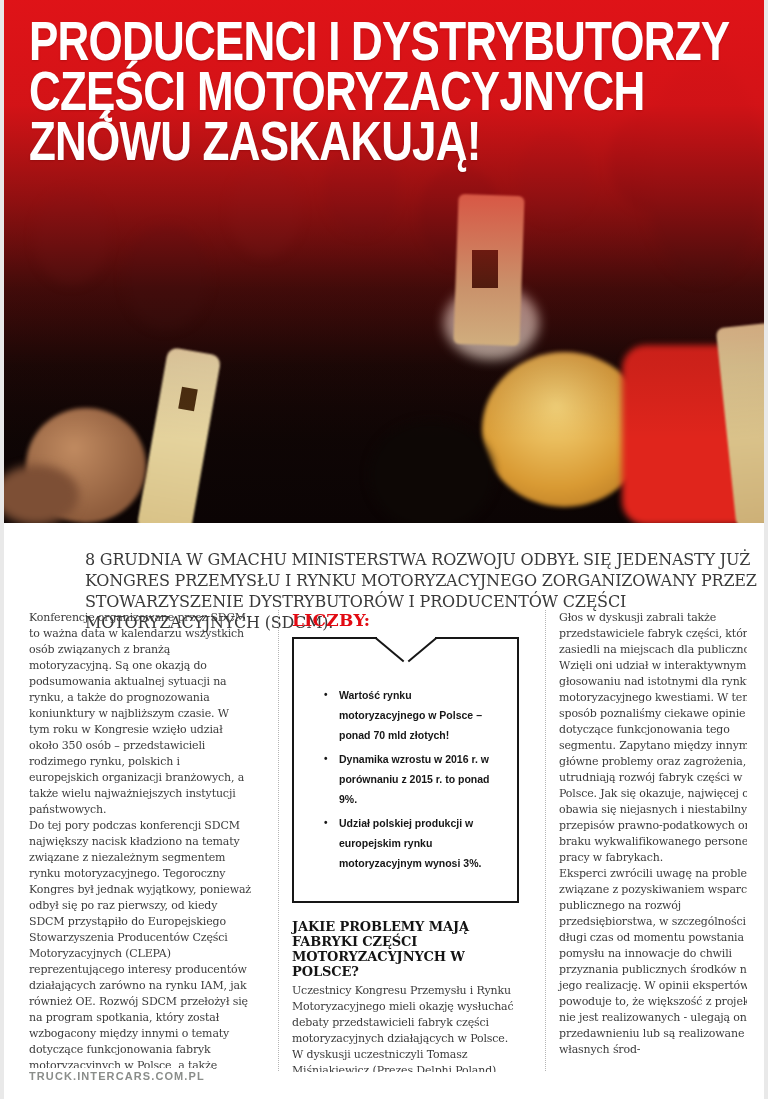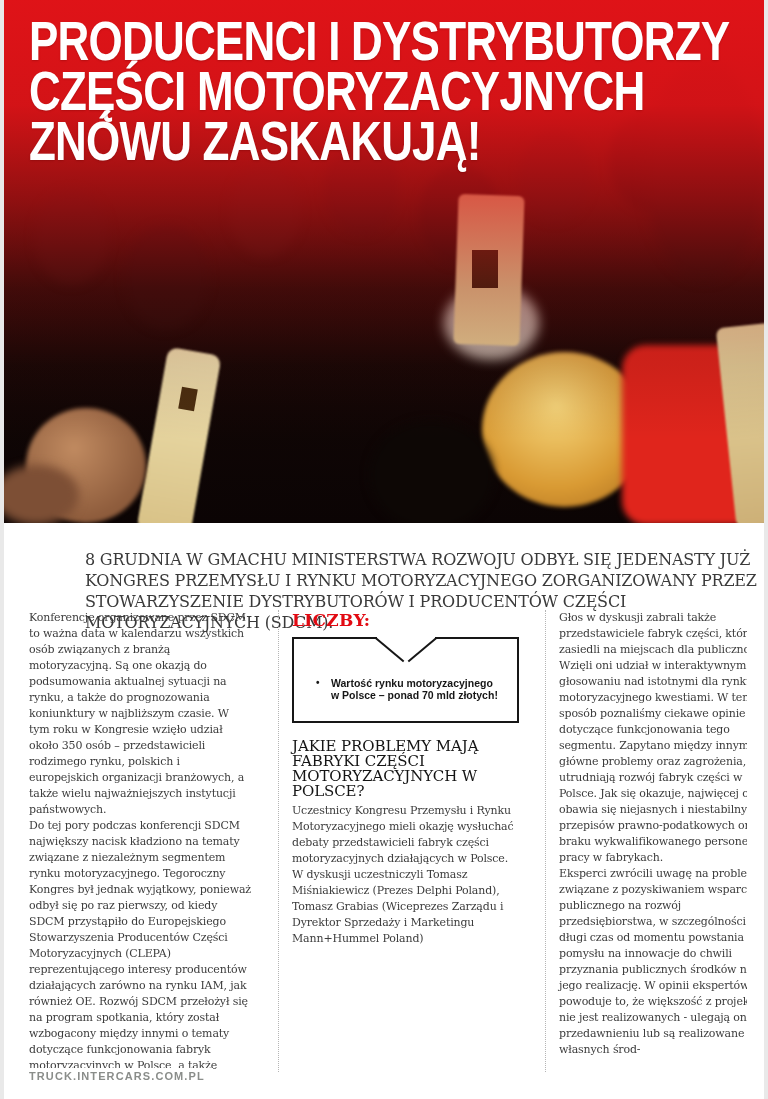--- a/index.html
+++ b/index.html
@@ -47,28 +47,28 @@
   
   .liczby-title { font-weight:700; color:#e20a12; font-size:17px; line-height:20px;
     letter-spacing:.3px; margin:0 0 7px 0; font-family:"DejaVu Serif",serif; }
   .liczby-box { position:relative; border:2px solid #161616; margin:0 0 16px 0;
     padding:30px 10px 12px 12px; background:#ffffff; }
   .notch-mask { position:absolute; top:-2px; left:50%; transform:translateX(-50%);
     width:58px; height:3px; background:#ffffff; }
   .notch-l, .notch-r { position:absolute; top:-2px; width:37px; height:2px; background:#161616; }
   .notch-l { left:calc(50% - 30px); transform-origin:left top; transform:rotate(40deg); }
   .notch-r { right:calc(50% - 30px); transform-origin:right top; transform:rotate(-40deg); }
-  .liczby-list { list-style:none; margin:8px; padding:0;
+  .liczby-list { list-style:none; margin:16px; padding:0;
     font-family:"Liberation Sans","DejaVu Sans",sans-serif; font-weight:700;
-    font-size:10.5px; line-height:12px; color:#161616; letter-spacing:0; }
+    font-size:10.5px; line-height:20px; color:#161616; letter-spacing:0; }
   .liczby-list li { position:relative; padding-left:17px; margin-bottom:4px; }
   .liczby-list li::before { content:"•"; position:absolute; left:2px; top:0; font-size:10px; }
 
-  .section-heading { font-family:"DejaVu Serif",serif; font-weight:400;
-    font-size:15px; line-height:15px; color:#141414; margin:0 0 4px 0;
+  .section-heading { font-family:"DejaVu Serif",serif; font-weight:700;
+    font-size:13px; line-height:15px; color:#141414; margin:0 0 4px 0;
     letter-spacing:-0.1px; }
 
   
   .footer-url { position:absolute; left:25px; top:1068px; background:#ffffff;
     font-family:"Liberation Sans","DejaVu Sans",sans-serif; font-weight:700;
     font-size:11px; letter-spacing:1.1px; color:#8a8d8a; padding:2px 8px 2px 0; }
 </style>
 </head>
 <body>
 
@@ -122,20 +122,22 @@
     </div>
 
     <div class="col col-mid">
       <div class="liczby-title">LICZBY:</div>
       <div class="liczby-box">
         <span class="notch-mask"></span>
         <span class="notch-l"></span>
         <span class="notch-r"></span>
         <ul class="liczby-list">
           <li>Wartość rynku motoryzacyjnego w Polsce – ponad 70 mld złotych!</li>
+          <li>Dynamika wzrostu w 2016 r. w porównaniu z 2015 r. to ponad 9%.</li>
+          <li>Udział polskiej produkcji w europejskim rynku motoryzacyjnym wynosi 3%.</li>
         </ul>
       </div>
       <h2 class="section-heading">JAKIE PROBLEMY MAJĄ FABRYKI CZĘŚCI MOTORYZACYJNYCH W POLSCE?</h2>
       <p>Uczestnicy Kongresu Przemysłu i Rynku Motoryzacyjnego mieli okazję wysłuchać debaty przedstawicieli fabryk części motoryzacyjnych działających w Polsce. W dyskusji uczestniczyli Tomasz Miśniakiewicz (Prezes Delphi Poland), Tomasz Grabias (Wiceprezes Zarządu i Dyrektor Sprzedaży i Marketingu Mann+Hummel Poland)</p>
     </div>
 
     <div class="col col-right">
       <p>Głos w dyskusji zabrali także przedstawiciele fabryk części, którzy zasiedli na miejscach dla publiczności. Wzięli oni udział w interaktywnym głosowaniu nad istotnymi dla rynku motoryzacyjnego kwestiami. W ten sposób poznaliśmy ciekawe opinie dotyczące funkcjonowania tego segmentu. Zapytano między innymi o główne problemy oraz zagrożenia, które utrudniają rozwój fabryk części w Polsce. Jak się okazuje, najwięcej osób obawia się niejasnych i niestabilnych przepisów prawno-podatkowych oraz braku wykwalifikowanego personelu do pracy w fabrykach.</p>
       <p>Eksperci zwrócili uwagę na problemy związane z pozyskiwaniem wsparcia publicznego na rozwój przedsiębiorstwa, w szczególności zbyt długi czas od momentu powstania pomysłu na innowacje do chwili przyznania publicznych środków na jego realizację. W opinii ekspertów powoduje to, że większość z projektów nie jest realizowanych - ulegają one przedawnieniu lub są realizowane z własnych środ-</p>
     </div>

